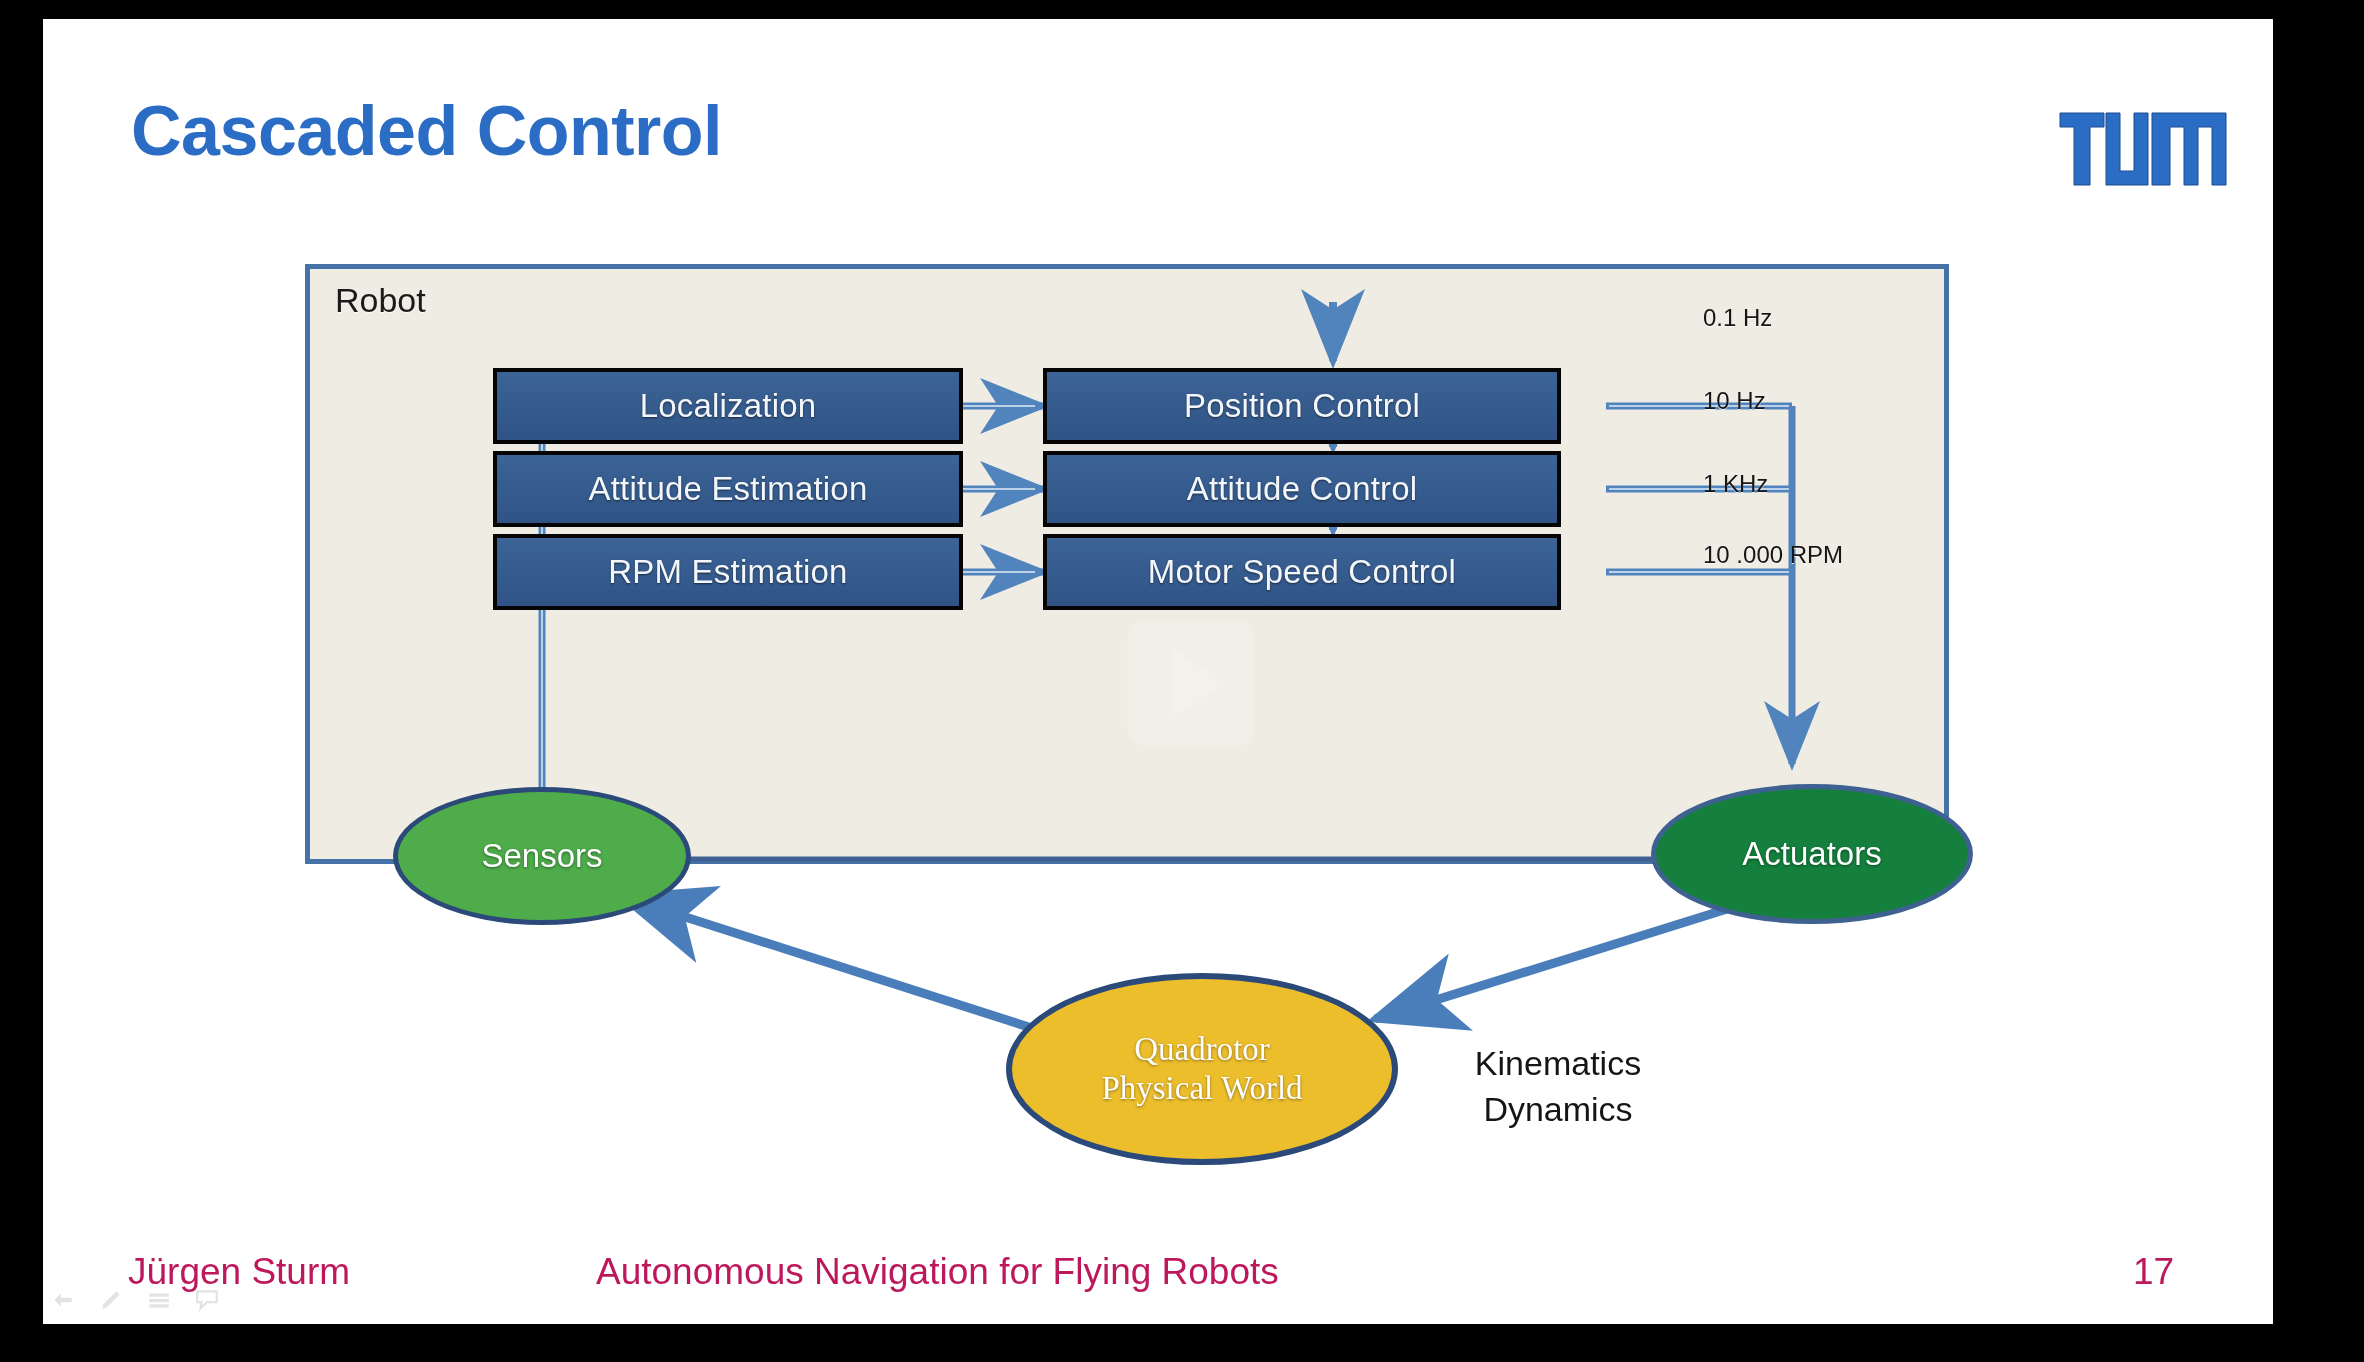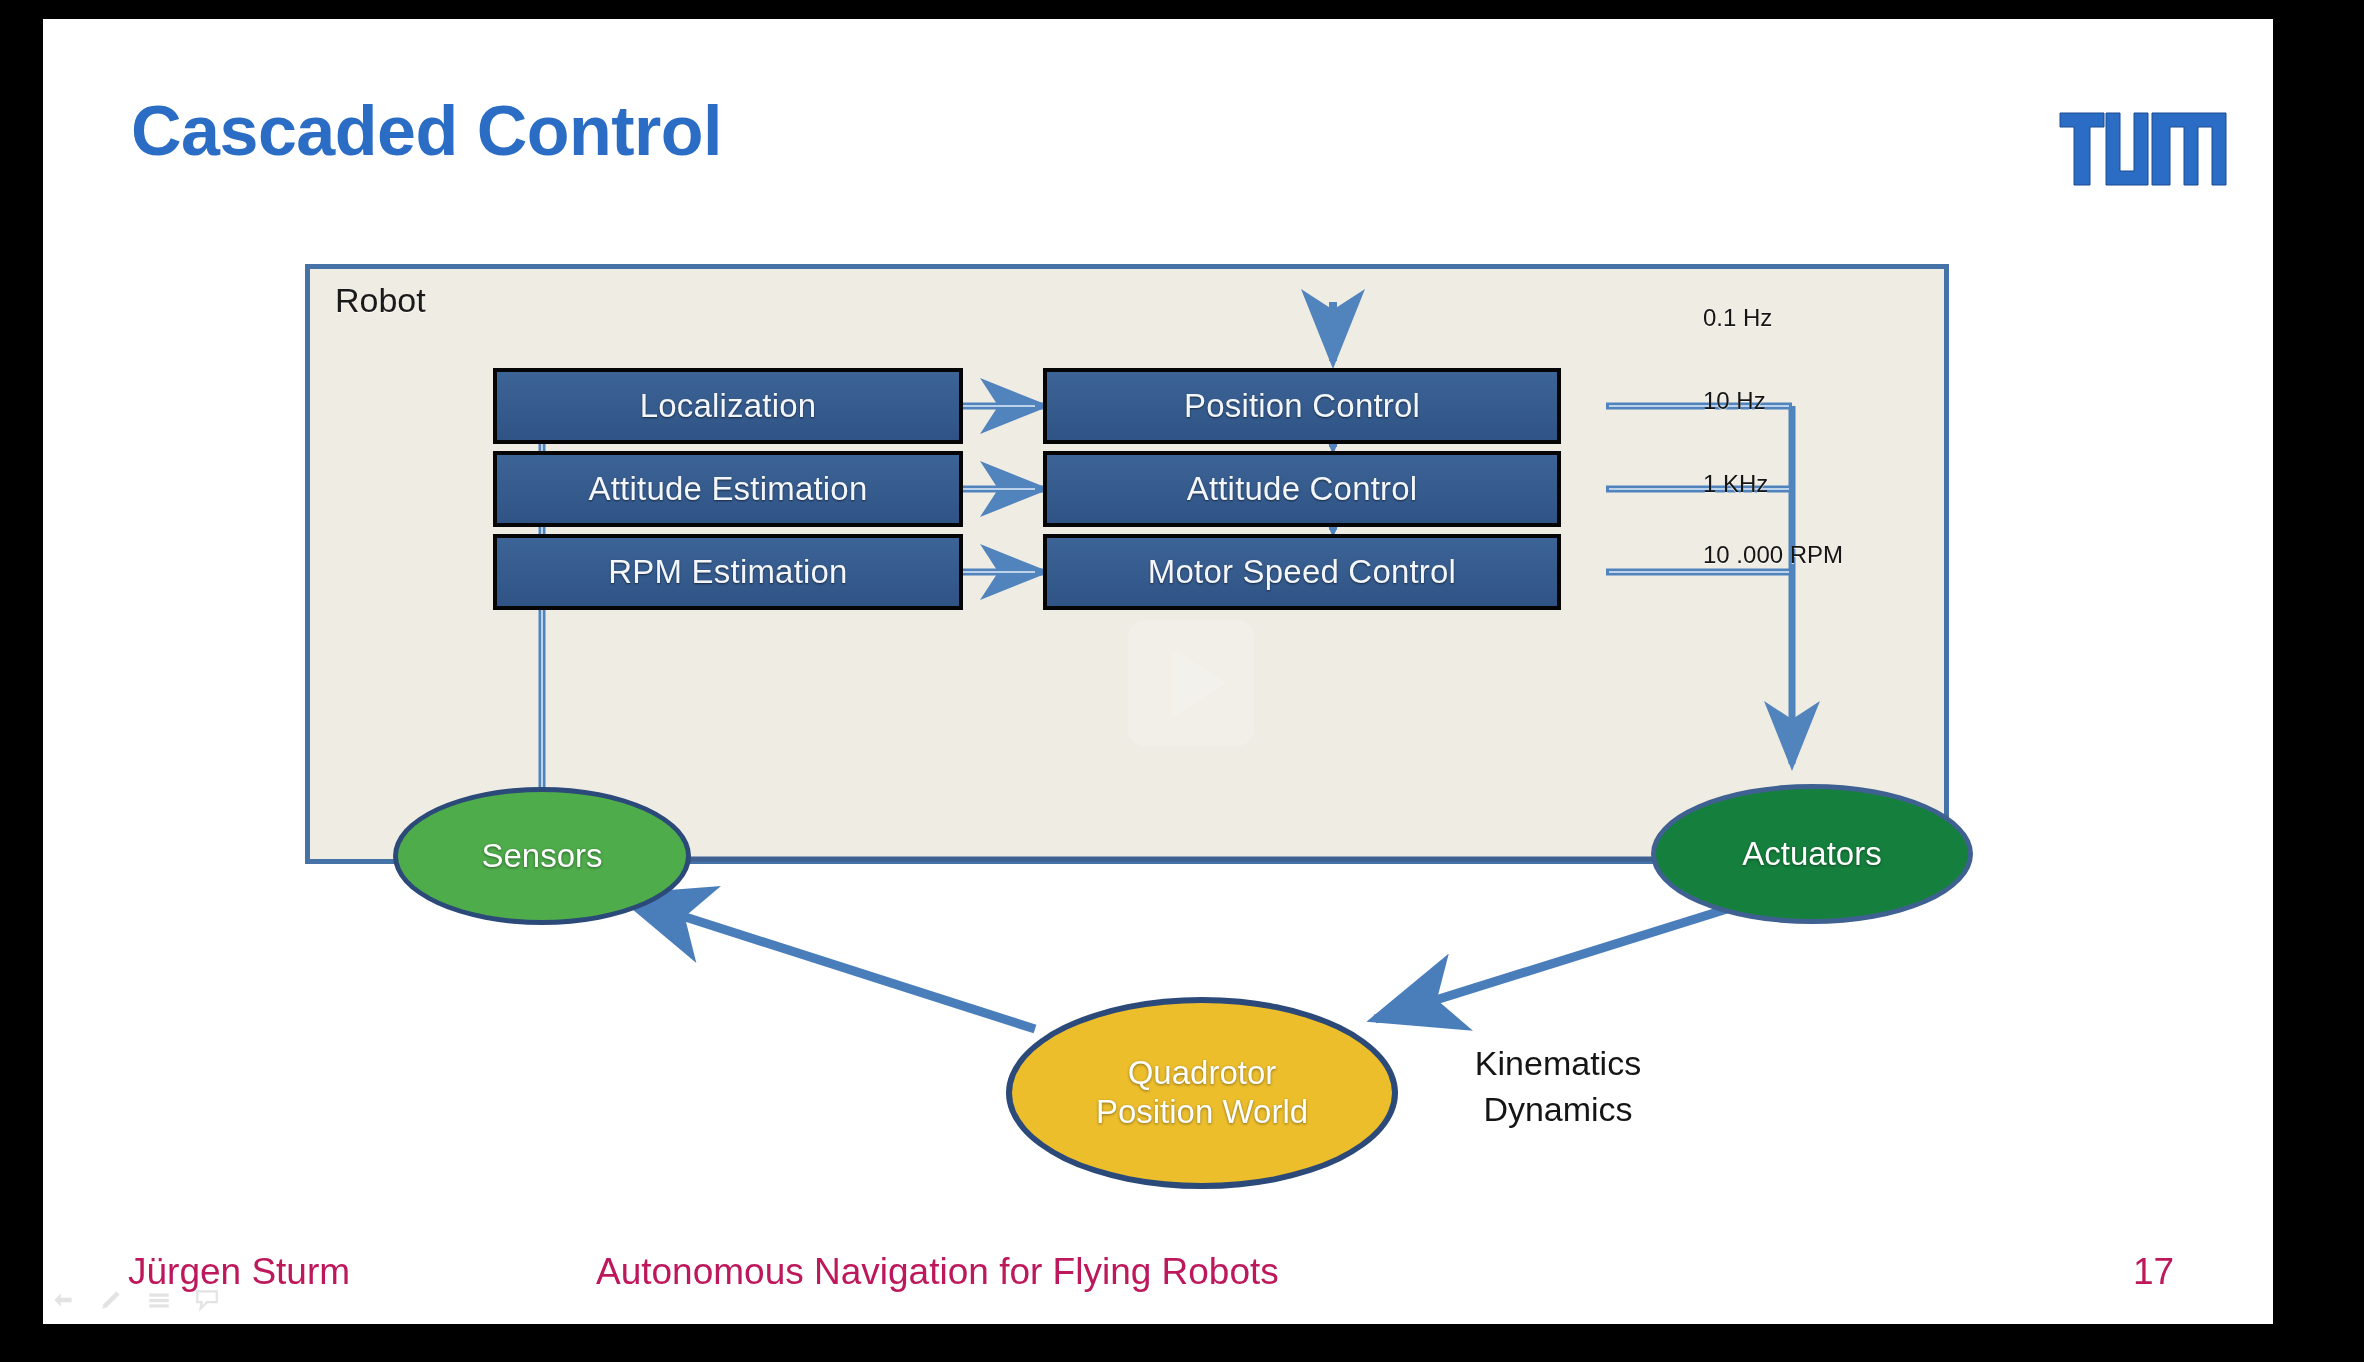--- a/index.html
+++ b/index.html
@@ -91,24 +91,25 @@
     background: #4eac4b;
     border: 5px solid #2b4a7a;
   }
   #ellipse-actuators {
     left: 1608px; top: 765px;
     width: 322px; height: 140px;
     background: #15803d;
     border: 5px solid #3f6191;
   }
   #ellipse-quadrotor {
-    left: 963px; top: 978px;
+    left: 963px; top: 954px;
     width: 392px; height: 192px;
     background: #edbe2c;
     border: 6px solid #2b4a7a;
+    font-family: Liberation Serif, serif;
   }
 
   
   .freq {
     position: absolute;
     font-size: 24px;
     color: #151515;
     width: 200px;
     text-shadow: 0 1px 0 rgba(255,255,255,0.8);
     line-height: 1.2;
@@ -278,21 +279,21 @@
 
     <div class="ellipse" id="ellipse-sensors">
       <span>Sensors</span>
     </div>
     <div class="ellipse" id="ellipse-actuators">
       <span>Actuators</span>
     </div>
     <div class="ellipse" id="ellipse-quadrotor">
       <span>
         <span>Quadrotor</span><br>
-        <span>Position World</span>
+        <span>Physical World</span>
       </span>
     </div>
 
     <div id="kinematics-note">
       <div>Kinematics</div>
       <div>Dynamics</div>
     </div>
 
     <svg id="play-overlay" viewBox="0 0 100 100" xmlns="http://www.w3.org/2000/svg">
       <rect x="2" y="2" width="96" height="96" rx="14" fill="#ffffff" opacity="0.55"></rect>

